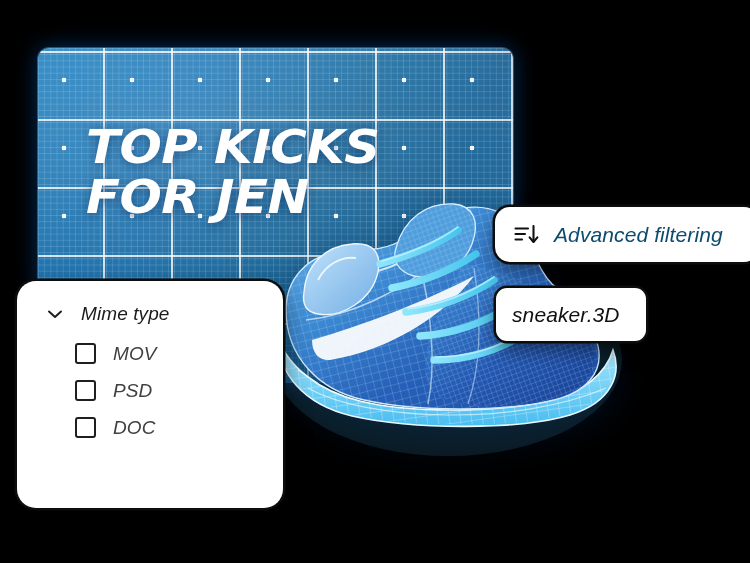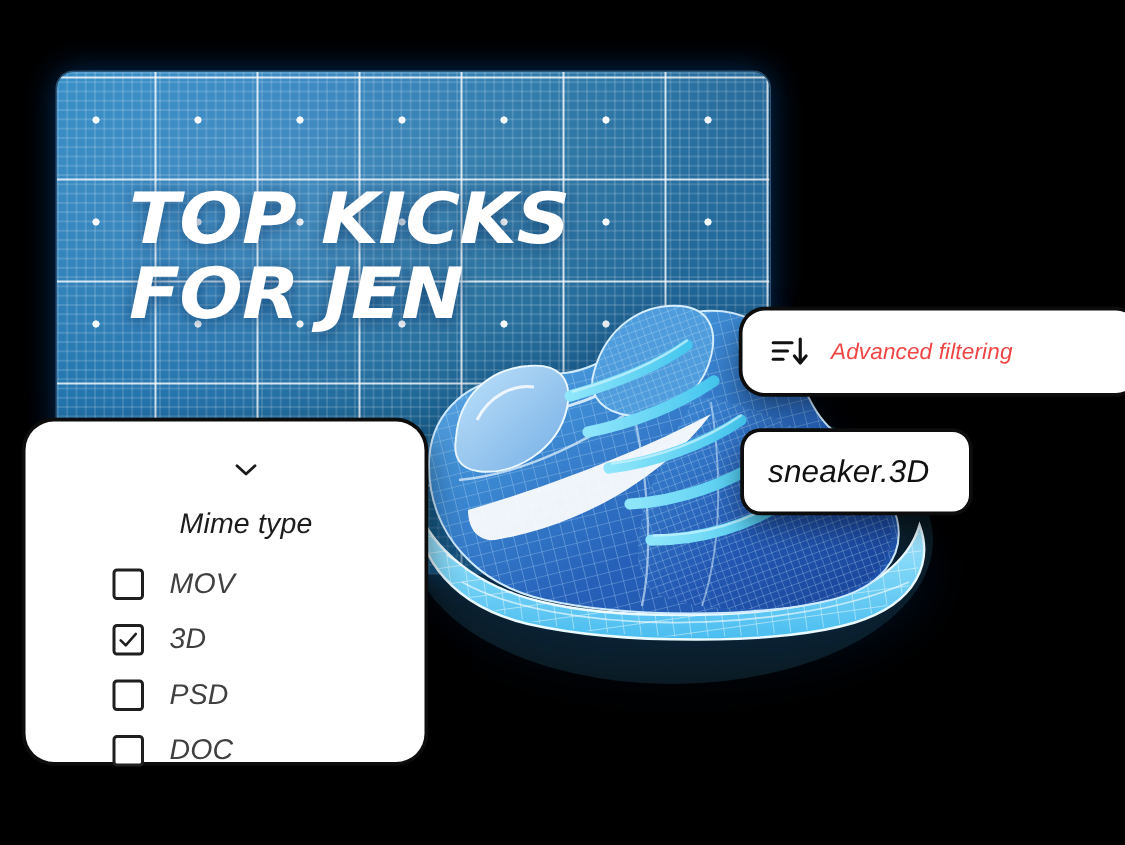--- a/index.html
+++ b/index.html
@@ -66,40 +66,39 @@
 
   
   .filter-card{
     position:absolute;left:17px;top:281px;width:266px;height:227px;
     background:#fff;border-radius:19px;z-index:7;
     box-shadow:0 0 0 2.5px #0d0d0d, 0 10px 26px rgba(0,0,0,.55);
   }
   .card-head{
     display:flex;align-items:center;gap:16px;
     padding:22px 0 0 28px;
-    flex-direction:column;
   }
   .chev{width:20px;height:20px;flex:none;display:block;}
   .card-head-label{font-size:19px;color:#1c1c1c;letter-spacing:.1px;}
   .opt-list{margin:10px 0 0 0;padding:0;list-style:none;}
   .opt{display:flex;align-items:center;gap:17px;padding:7.5px 0 7.5px 58px;}
   .cbx{width:21px;height:21px;flex:none;border:2.2px solid #1f1f1f;border-radius:3px;
        background:#fff;position:relative;box-sizing:border-box;}
   .cbx svg{position:absolute;left:1px;top:1px;width:15px;height:15px;}
   .opt-label{font-size:19px;color:#404040;letter-spacing:.1px;}
 
   .chip{
     position:absolute;background:#fff;z-index:8;
     box-shadow:0 0 0 2.5px #0d0d0d, 0 8px 20px rgba(0,0,0,.5);
     display:flex;align-items:center;
   }
   .chip-adv{left:495px;top:207px;width:245px;height:55px;border-radius:15px;
             gap:15px;padding-left:19px;}
   .sort-icon{width:25px;height:23px;flex:none;display:block;}
-  .chip-adv .chip-text{font-size:15px;color:#ef4444;letter-spacing:.1px;}
+  .chip-adv .chip-text{font-size:21px;color:#0c4a6e;letter-spacing:.1px;}
   .chip-file{left:496px;top:288px;width:134px;height:53px;border-radius:11px;
              padding-left:16px;}
   .chip-file .chip-text{font-size:21px;color:#111;letter-spacing:.1px;}
 </style>
 </head>
 <body>
 
 <div class="stage">
 
   <div class="poster">
@@ -232,28 +231,20 @@
       </svg>
       <span class="card-head-label">Mime type</span>
     </div>
 
     <ul class="opt-list">
       <li class="opt">
         <span class="cbx"></span>
         <span class="opt-label">MOV</span>
       </li>
       <li class="opt">
-        <span class="cbx">
-          <svg viewBox="0 0 16 16">
-            <path d="M2.6 8.4 L6.2 12 L13.4 3.8" fill="none" stroke="#1f1f1f" stroke-width="1.8" stroke-linecap="round" stroke-linejoin="round"></path>
-          </svg>
-        </span>
-        <span class="opt-label">3D</span>
-      </li>
-      <li class="opt">
         <span class="cbx"></span>
         <span class="opt-label">PSD</span>
       </li>
       <li class="opt">
         <span class="cbx"></span>
         <span class="opt-label">DOC</span>
       </li>
     </ul>
   </div>
 

